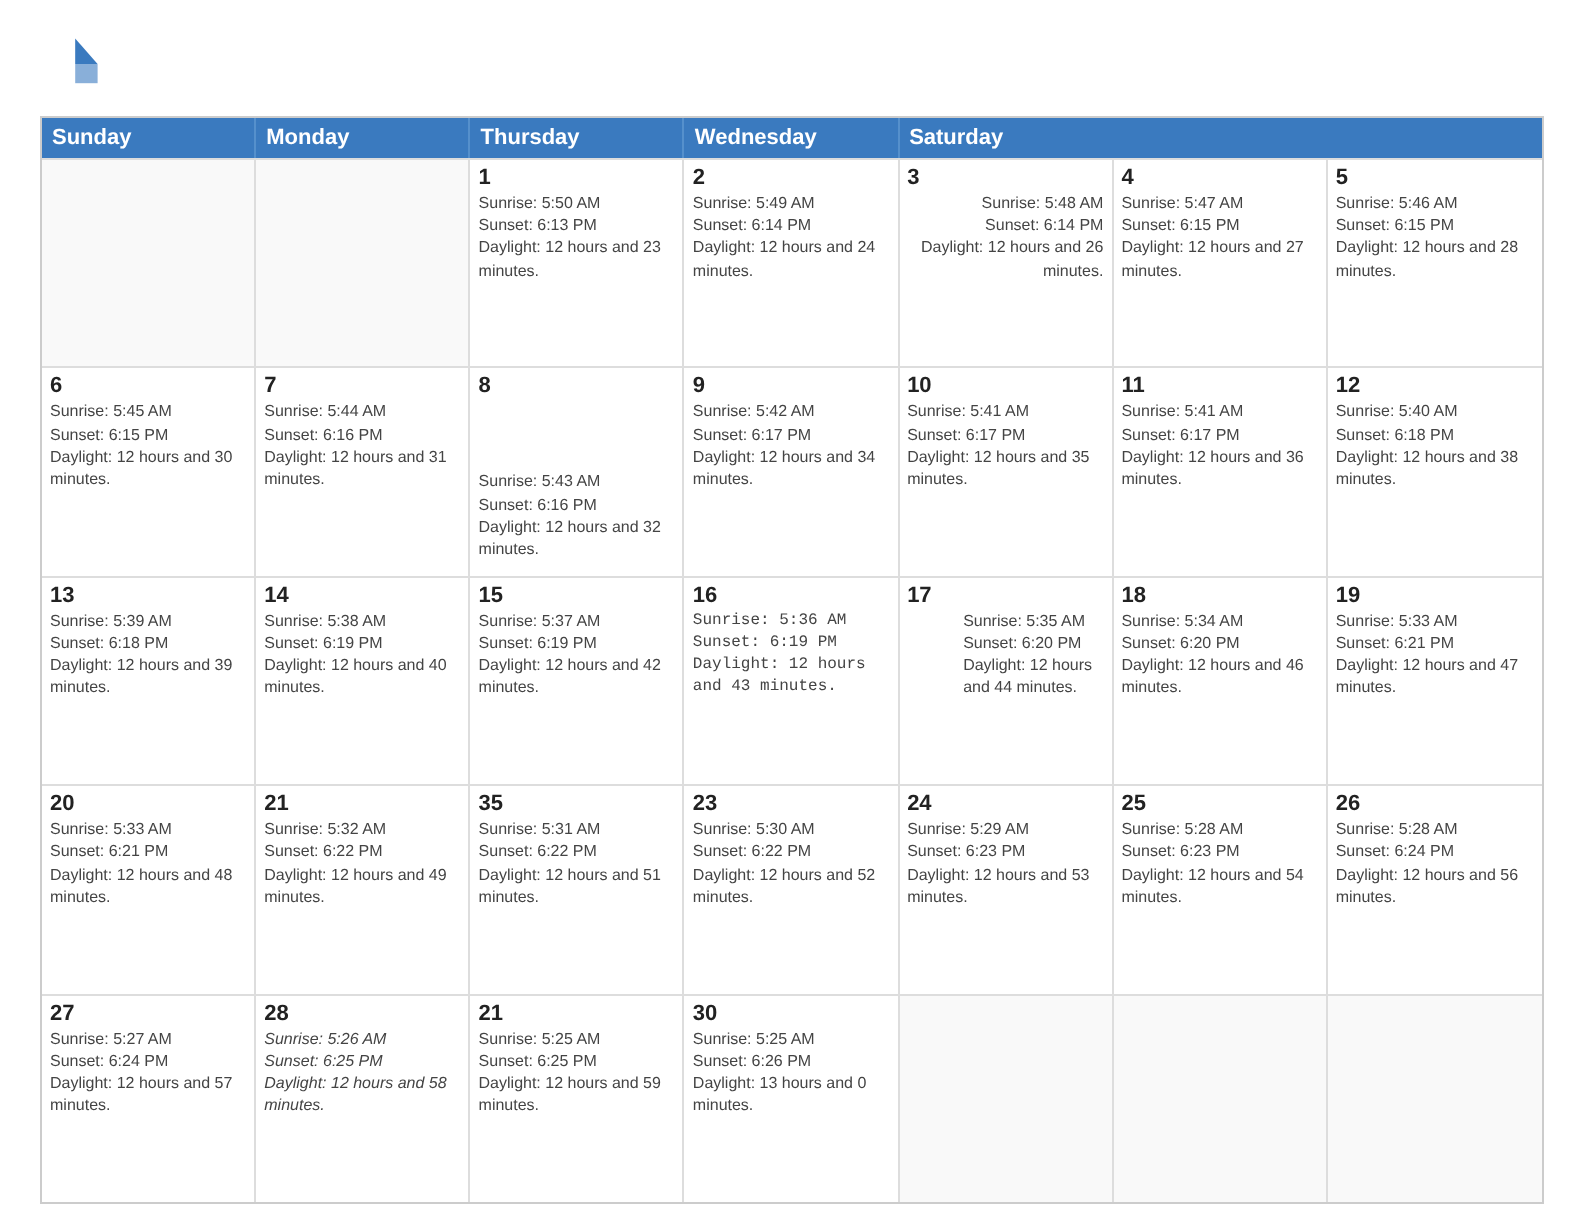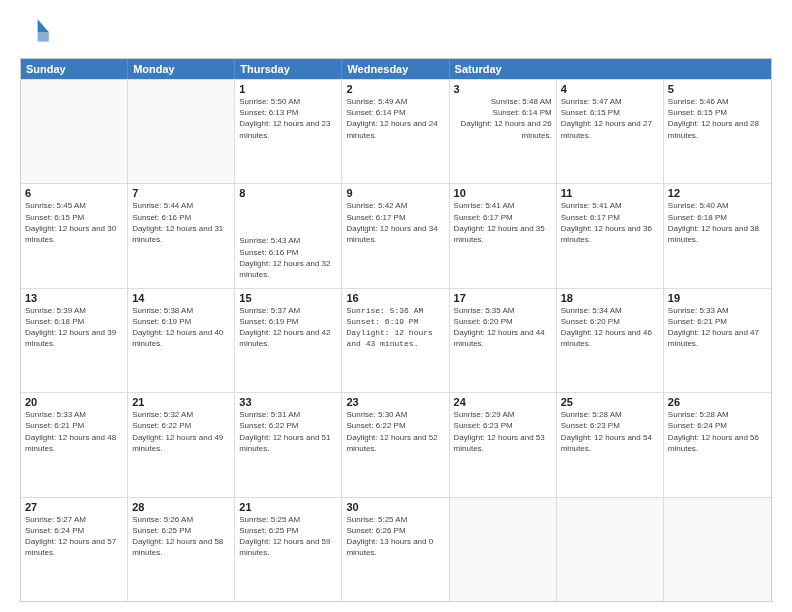--- a/index.html
+++ b/index.html
@@ -237,21 +237,21 @@
 Daylight: 12 hours and 42 minutes.</div>
           </div>
           <div class="cal-cell">
             <div class="day-num">16</div>
             <div class="day-info" style="white-space: pre-line; font-family: Liberation Mono, monospace;">Sunrise: 5:36 AM
 Sunset: 6:19 PM
 Daylight: 12 hours and 43 minutes.</div>
           </div>
           <div class="cal-cell">
             <div class="day-num">17</div>
-            <div class="day-info" style="white-space: pre-line;">Sunrise: 5:35 AM
+            <div class="day-info" style="white-space: pre-line; margin-left: 28px;">Sunrise: 5:35 AM
 Sunset: 6:20 PM
 Daylight: 12 hours and 44 minutes.</div>
           </div>
           <div class="cal-cell">
             <div class="day-num">18</div>
             <div class="day-info" style="white-space: pre-line;">Sunrise: 5:34 AM
 Sunset: 6:20 PM
 Daylight: 12 hours and 46 minutes.</div>
           </div>
           <div class="cal-cell">
@@ -268,21 +268,21 @@
 Sunset: 6:21 PM
 Daylight: 12 hours and 48 minutes.</div>
           </div>
           <div class="cal-cell">
             <div class="day-num">21</div>
             <div class="day-info" style="white-space: pre-line;">Sunrise: 5:32 AM
 Sunset: 6:22 PM
 Daylight: 12 hours and 49 minutes.</div>
           </div>
           <div class="cal-cell">
-            <div class="day-num">33</div>
+            <div class="day-num">35</div>
             <div class="day-info" style="white-space: pre-line;">Sunrise: 5:31 AM
 Sunset: 6:22 PM
 Daylight: 12 hours and 51 minutes.</div>
           </div>
           <div class="cal-cell">
             <div class="day-num">23</div>
             <div class="day-info" style="white-space: pre-line;">Sunrise: 5:30 AM
 Sunset: 6:22 PM
 Daylight: 12 hours and 52 minutes.</div>
           </div>
@@ -307,21 +307,21 @@
         </div>
         <div class="cal-row">
           <div class="cal-cell">
             <div class="day-num">27</div>
             <div class="day-info" style="white-space: pre-line;">Sunrise: 5:27 AM
 Sunset: 6:24 PM
 Daylight: 12 hours and 57 minutes.</div>
           </div>
           <div class="cal-cell">
             <div class="day-num">28</div>
-            <div class="day-info" style="white-space: pre-line;">Sunrise: 5:26 AM
+            <div class="day-info" style="white-space: pre-line; font-style: italic;">Sunrise: 5:26 AM
 Sunset: 6:25 PM
 Daylight: 12 hours and 58 minutes.</div>
           </div>
           <div class="cal-cell">
             <div class="day-num">21</div>
             <div class="day-info" style="white-space: pre-line;">Sunrise: 5:25 AM
 Sunset: 6:25 PM
 Daylight: 12 hours and 59 minutes.</div>
           </div>
           <div class="cal-cell">

